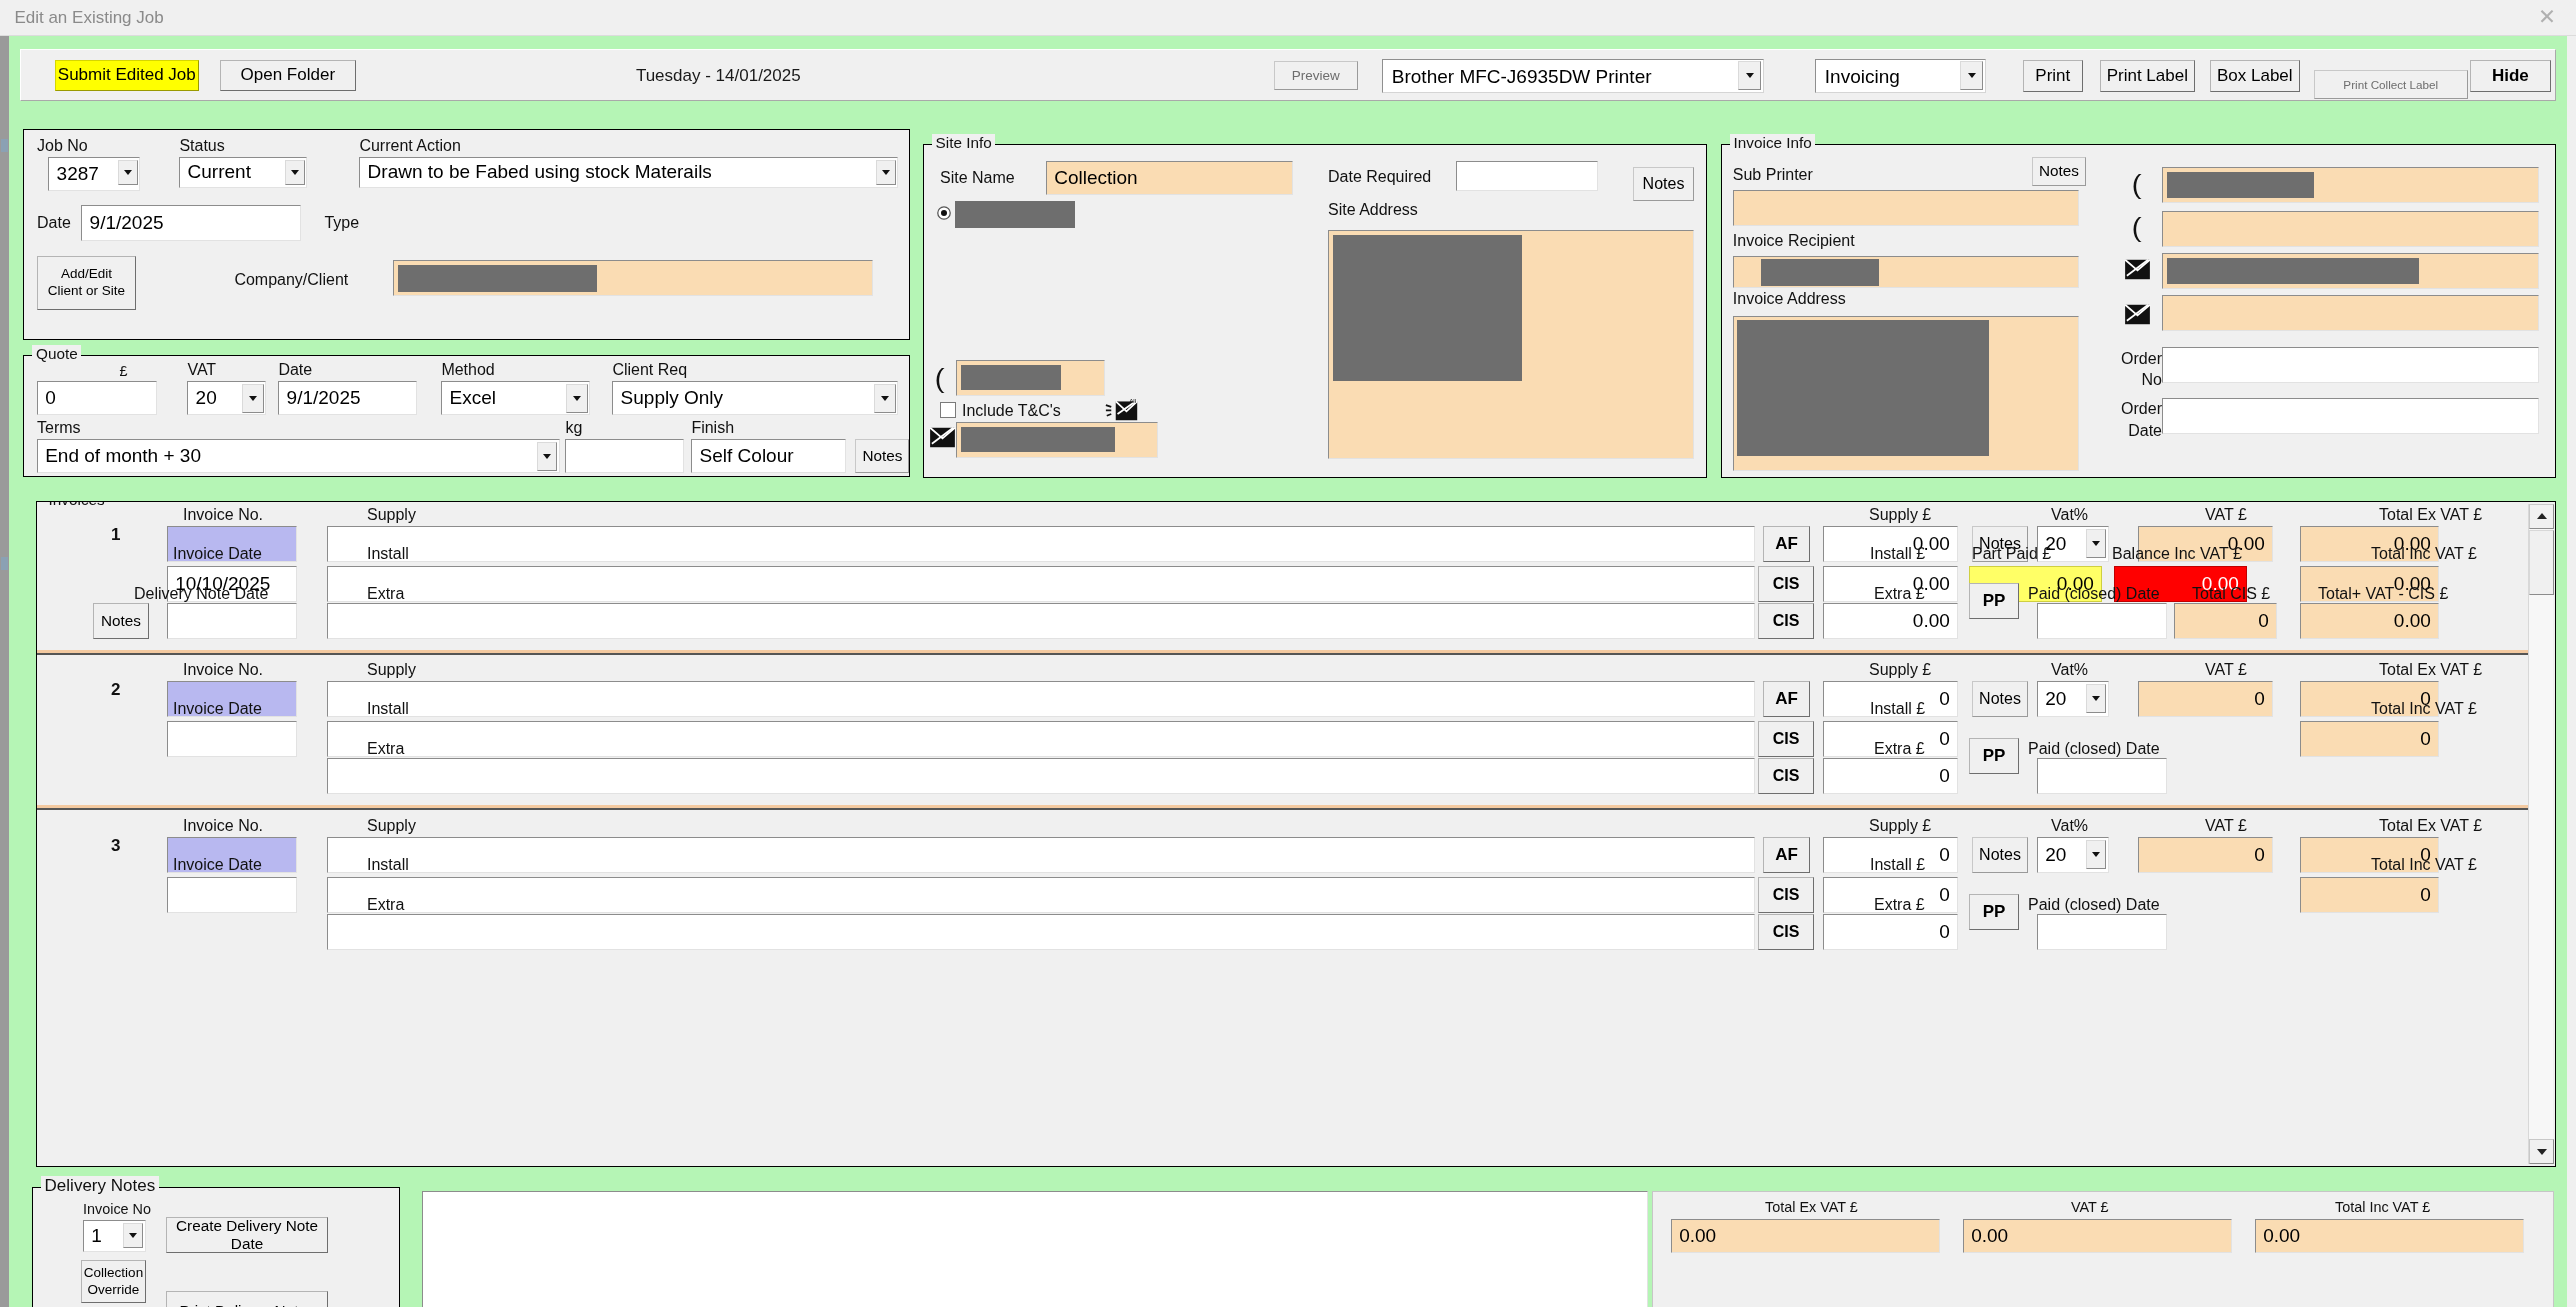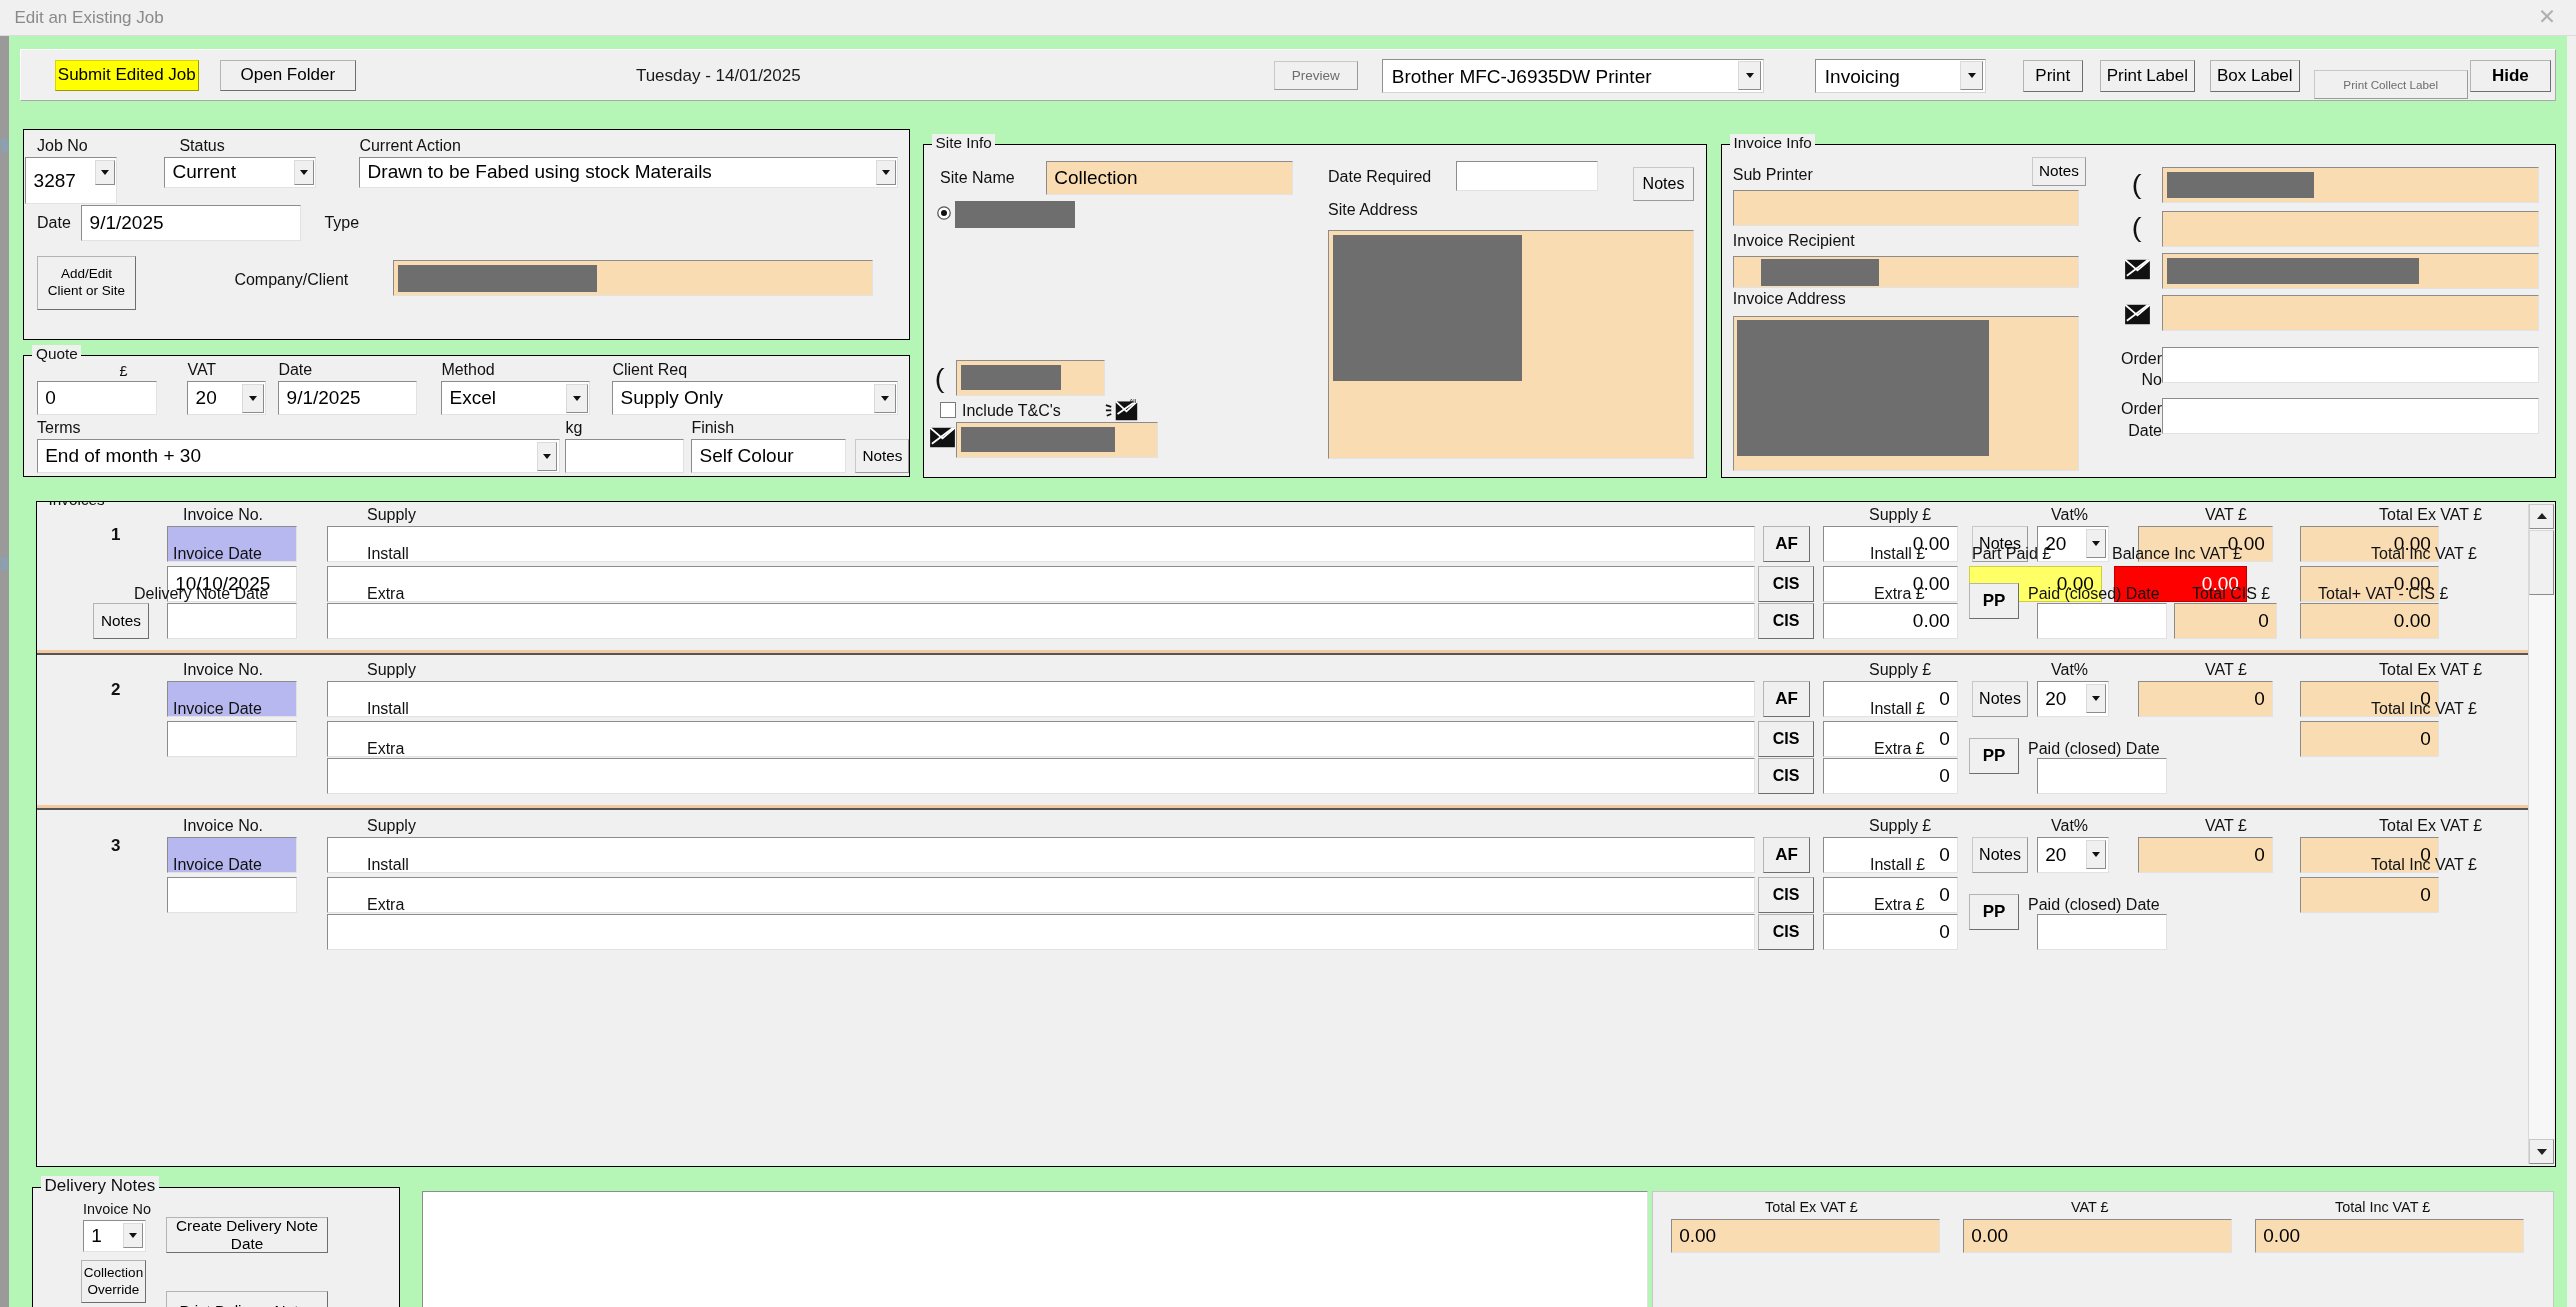--- a/index.html
+++ b/index.html
@@ -108,29 +108,29 @@
 
       <div class="btn" id="btn-print">Print</div>
       <div class="btn" id="btn-printlabel">Print Label</div>
       <div class="btn" id="btn-boxlabel">Box Label</div>
       <div class="btn flat" id="btn-printcollect">Print Collect Label</div>
       <div class="btn" id="btn-hide">Hide</div>
     </div>
 
     <div class="group" style="left:14.4px;top:93px;width:887px;height:211px;">
       <div class="lbl" style="left:12.6px;top:7.2px;">Job No</div>
-      <div class="combo" style="left:1px;top:27px;width:92px;height:47px;">
+      <div class="combo" style="left:24px;top:27px;width:92px;height:34px;">
         <div class="v">3287</div>
         <div class="arrowbox" style="width:20px;height:25px;">
             <span class="caret"></span>
           </div>
       </div>
 
       <div class="lbl" style="left:155px;top:7.2px;">Status</div>
-      <div class="combo" style="left:140px;top:27px;width:152px;height:30.5px;">
+      <div class="combo" style="left:155px;top:27px;width:128px;height:30.5px;">
         <div class="v">Current</div>
         <div class="arrowbox" style="width:20px;height:25px;">
             <span class="caret"></span>
           </div>
       </div>
 
       <div class="lbl" style="left:335px;top:7.2px;">Current Action</div>
       <div class="combo" style="left:335px;top:27px;width:539px;height:30.5px;">
         <div class="v">Drawn to be Fabed using stock Materails</div>
         <div class="arrowbox" style="width:20px;height:25px;">

